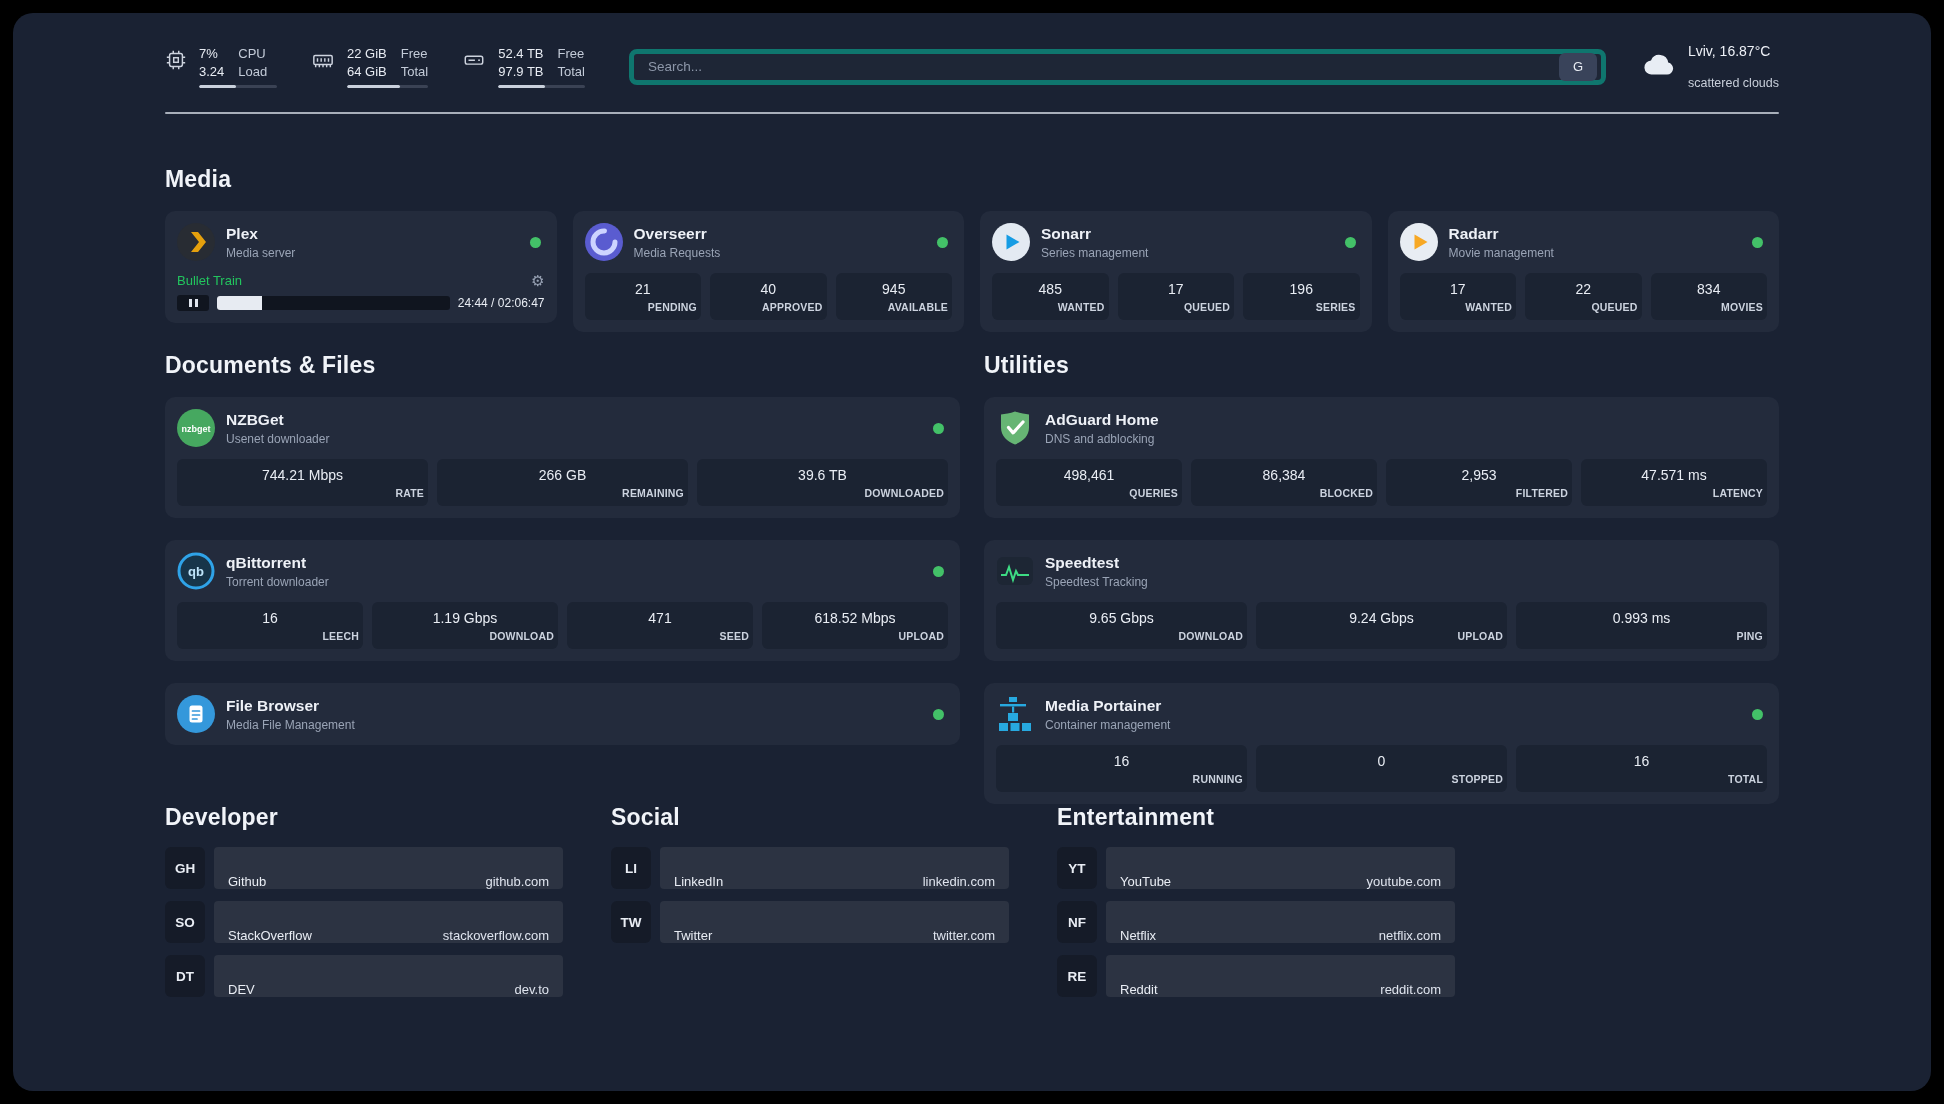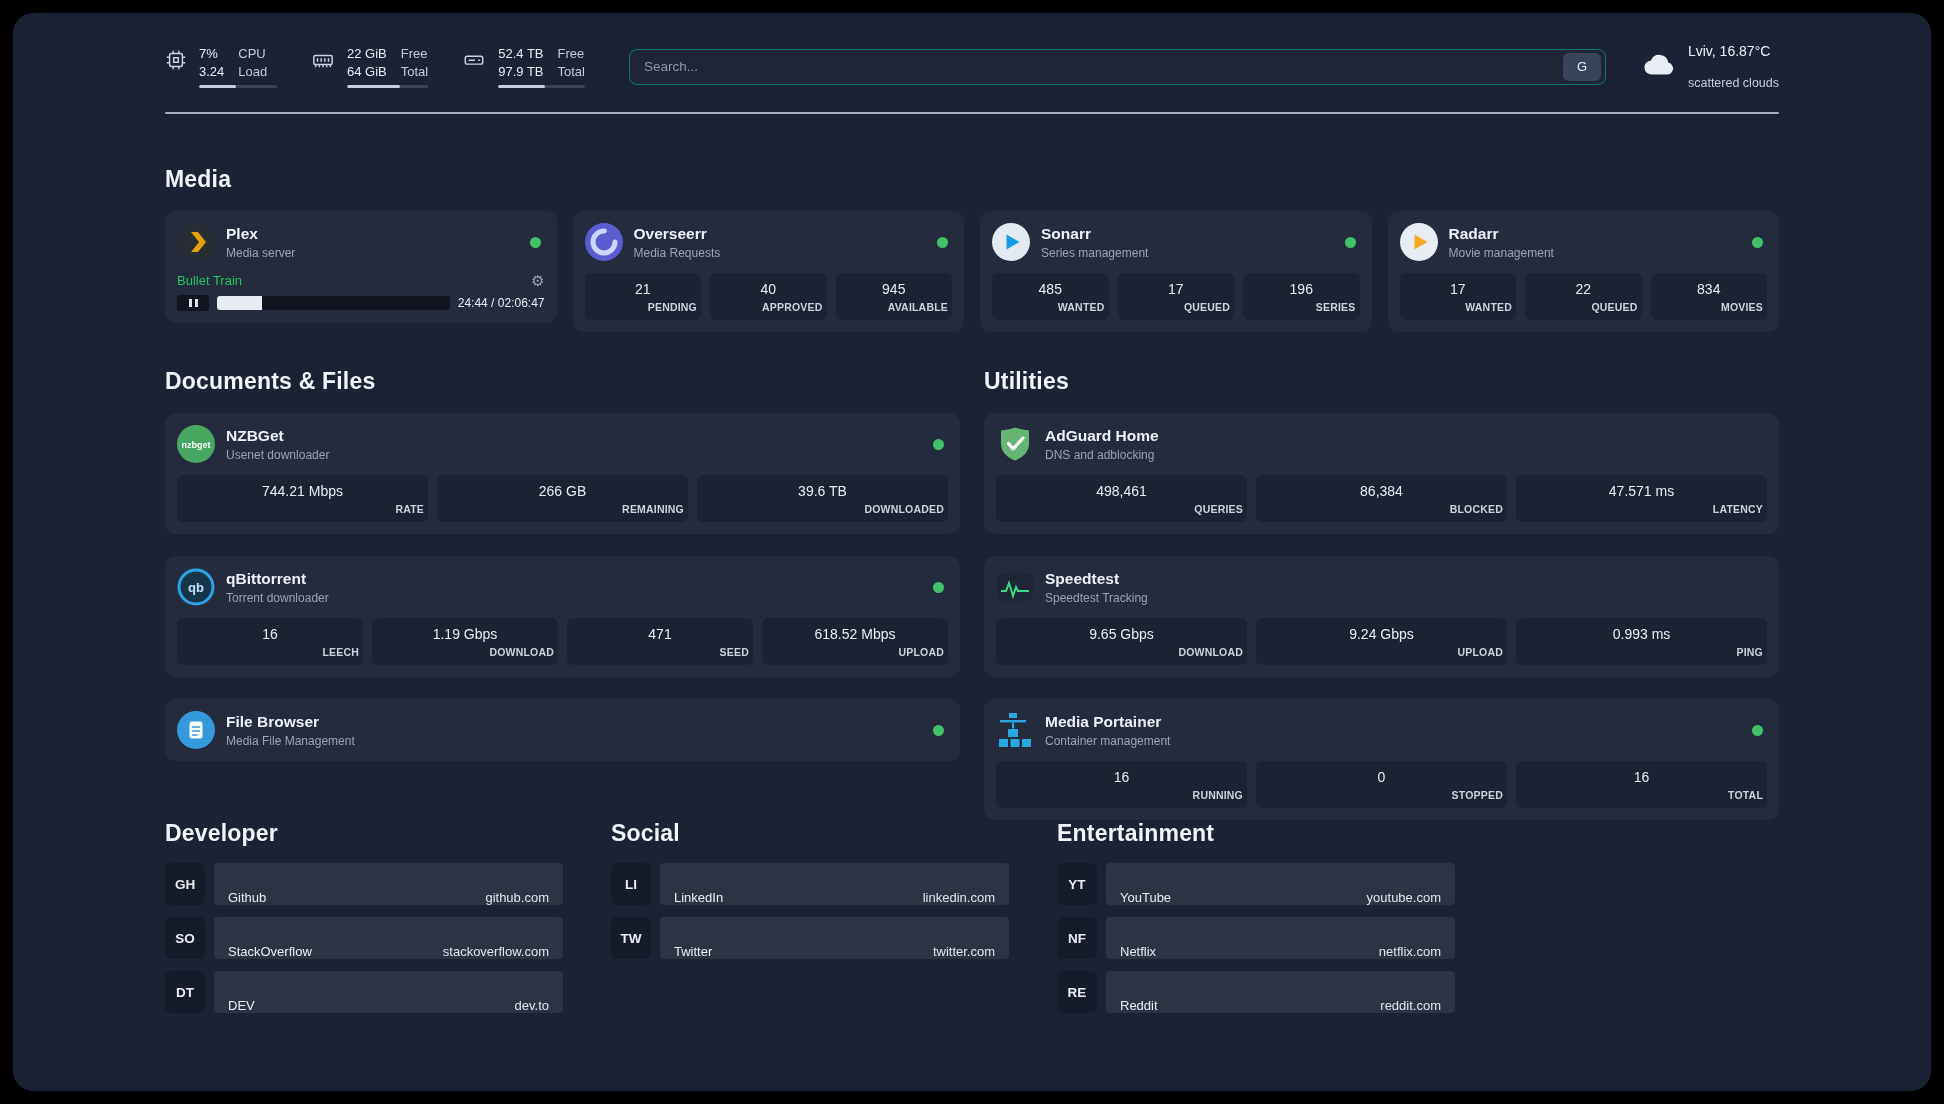--- a/index.html
+++ b/index.html
@@ -14,21 +14,21 @@
   .hw-item { display:flex; gap:12px; align-items:flex-start; }
   .hw-icon { margin-top:3px; display:flex; }
   .hw-text { display:flex; flex-direction:column; }
   .hw-cols { display:flex; gap:14px; }
   .hw-col { display:flex; flex-direction:column; gap:3px; }
   .hw-val { font-size:13px; color:#e8ecf3; white-space:nowrap; }
   .hw-lab { font-size:13px; color:#c3cbd8; white-space:nowrap; }
   .hw-bar { margin-top:6px; height:3px; border-radius:2px; background:#3a4254; overflow:hidden; min-width:78px; }
   .hw-bar-fill { height:100%; background:#c9d0dc; border-radius:2px; }
 
-  .search-wrap { flex:1; margin:0 38px 0 44px; height:36px; border:1px solid #0f766e;
+  .search-wrap { flex:1; margin:0 38px 0 44px; height:36px; border:5px solid #0f766e;
                  border-radius:8px; background:#1e2636; display:flex; align-items:center; }
   .search-input { flex:1; height:100%; background:transparent; border:none; outline:none;
                   color:#dfe5ee; font-size:13.5px; padding:0 14px; font-family:inherit; }
   .search-input::placeholder { color:#8d97a9; }
   .search-btn { width:38px; height:28px; margin-right:4px; border-radius:6px; background:#39435a;
                 color:#e8ecf3; display:flex; align-items:center; justify-content:center;
                 font-size:13px; border:none; cursor:pointer; font-family:inherit; }
 
   .weather { display:flex; align-items:center; gap:12px; }
   .weather-line1 { font-size:14px; color:#eef1f7; }
@@ -61,21 +61,21 @@
   .player-title { font-size:13px; color:#22c55e; }
   .gear { color:#97a1b3; font-size:15px; line-height:1; cursor:pointer; }
   .player-controls { display:flex; align-items:center; gap:8px; }
   .pause-btn { width:32px; height:16px; background:#10151f; border-radius:3px; display:flex;
                align-items:center; justify-content:center; gap:3px; border:none; cursor:pointer; flex:none; }
   .pause-btn i { display:block; width:3px; height:8px; background:#dfe4ed; }
   .seek { flex:1; height:14px; background:#10151f; border-radius:3px; position:relative; overflow:hidden; }
   .seek-fill { position:absolute; left:0; top:0; bottom:0; background:#e7ebf2; }
   .player-time { font-size:12px; color:#e9edf4; white-space:nowrap; }
 
-  .two-col { margin-top:36px; display:grid; grid-template-columns:1fr 1fr; gap:24px; align-items:start; }
+  .two-col { margin-top:20px; display:grid; grid-template-columns:1fr 1fr; gap:24px; align-items:start; }
   .col-stack { margin-top:18px; display:flex; flex-direction:column; gap:22px; }
 
   
   .bookmarks { display:grid; grid-template-columns:repeat(3,1fr); gap:48px; max-width:1290px; }
   .bm-rows { margin-top:16px; display:flex; flex-direction:column; gap:12px; }
   .bm-row { display:flex; align-items:stretch; gap:9px; height:42px; cursor:pointer; }
   .bm-abbr { width:40px; background:#151b28; border-radius:6px; display:flex; align-items:center;
              justify-content:center; font-size:13.5px; font-weight:700; color:#e9edf4; flex:none; }
   .bm-pill { flex:1; background:#2c3342; border-radius:4px; display:flex; align-items:flex-end; padding:0 14px; }
   .bm-name { font-size:13px; color:#e9edf4; }
@@ -419,20 +419,24 @@
             </div>
           </div>
           <div class="stats-row">
             <div class="stat">
               <div class="stat-value">498,461</div>
               <div class="stat-label">QUERIES</div>
             </div>
             <div class="stat">
               <div class="stat-value">86,384</div>
               <div class="stat-label">BLOCKED</div>
+            </div>
+            <div class="stat">
+              <div class="stat-value">2,953</div>
+              <div class="stat-label">FILTERED</div>
             </div>
             <div class="stat">
               <div class="stat-value">47.571 ms</div>
               <div class="stat-label">LATENCY</div>
             </div>
           </div>
         </div>
 
         <div class="card">
           <div class="card-header">

